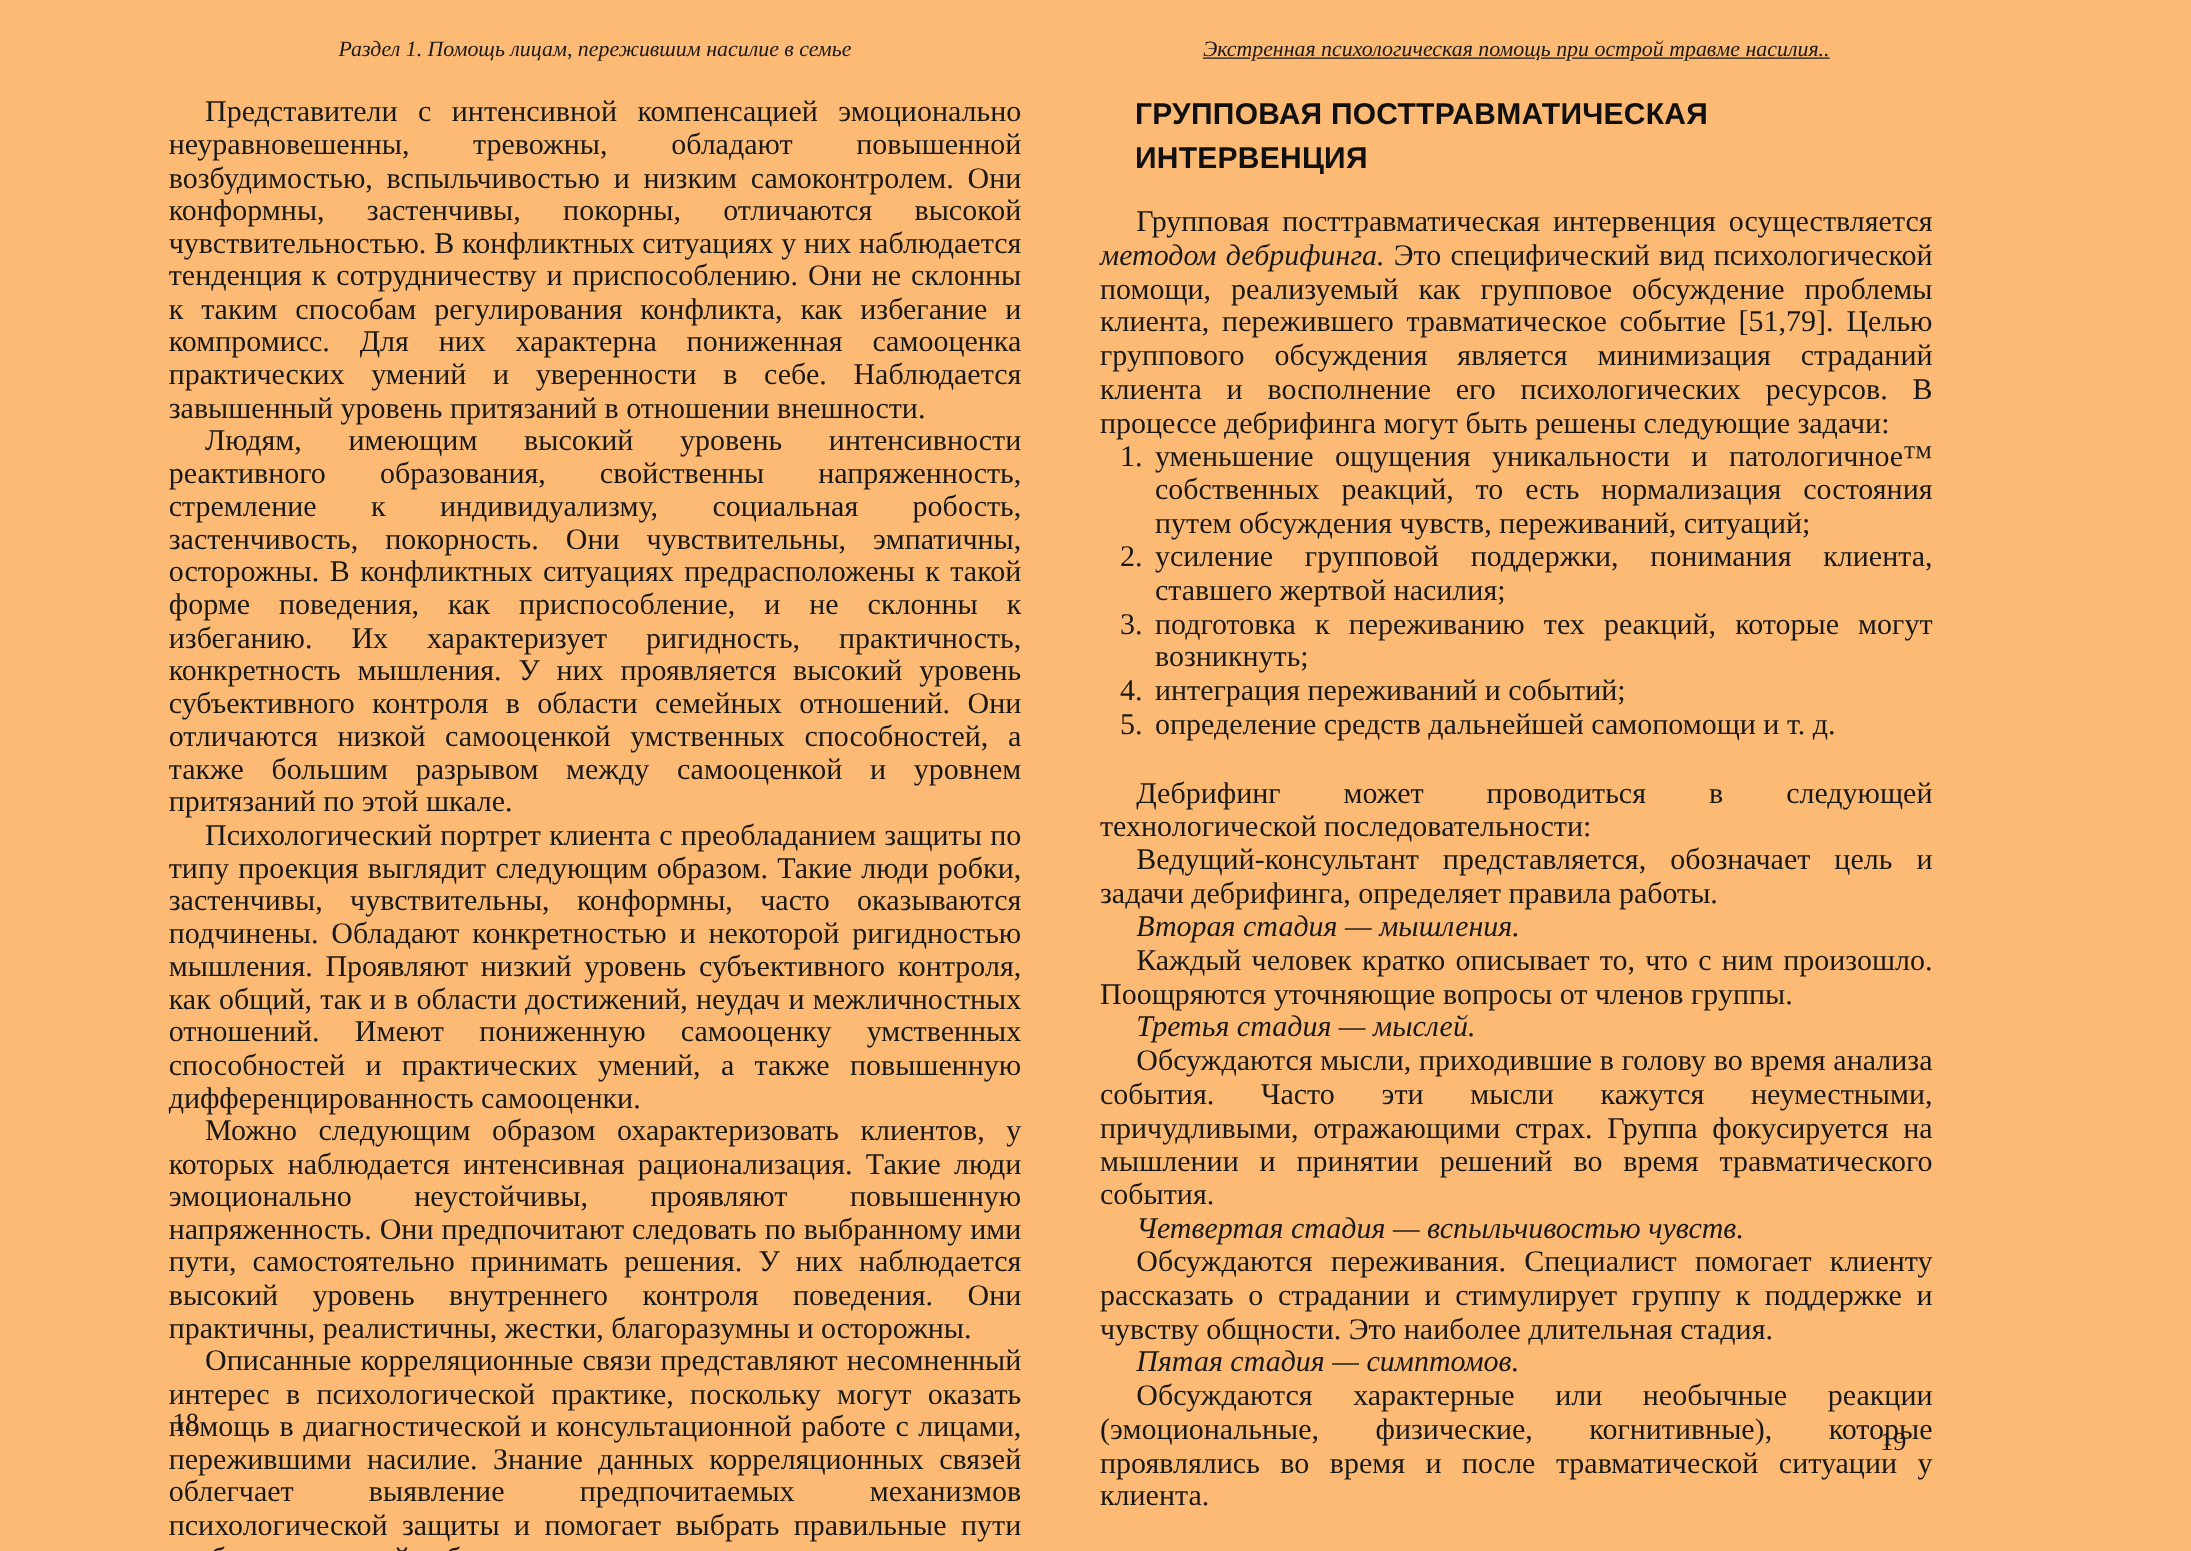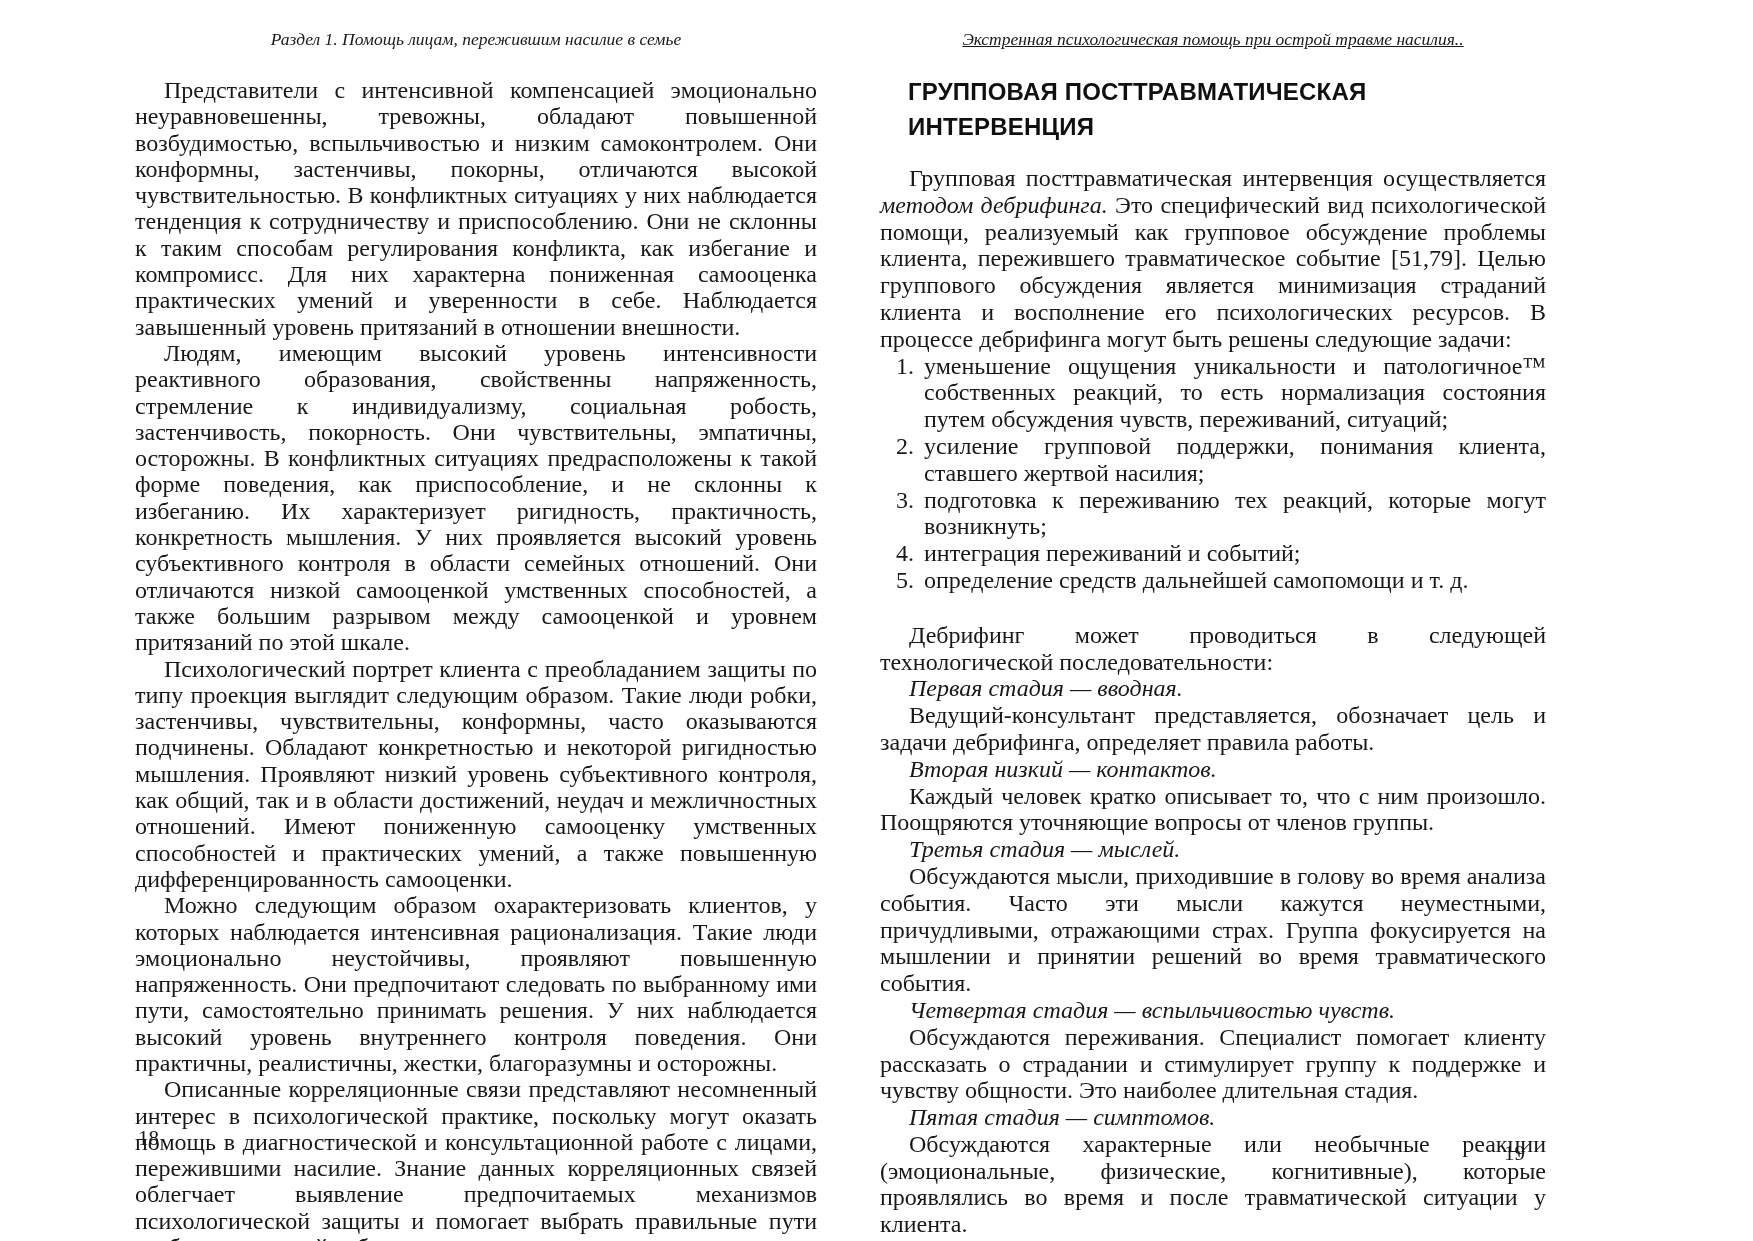--- a/index.html
+++ b/index.html
@@ -1,17 +1,17 @@
 <!DOCTYPE html>
 <html lang="ru"><head>
 <meta charset="utf-8">
 <style>
   html,body { margin:0; padding:0; background:#e8e8e8; }
   .canvas {
-    position:relative; width:1753px; height:1241px; background:#ffffff;
+    position:relative; width:1753px; height:1241px; background:#fdba74;
     font-family:"Liberation Serif","DejaVu Serif",serif; color:#181818;
     overflow:hidden;
   }
   .page { position:absolute; top:28px; }
   .page-left  { left:135px; width:682px; }
   .page-right { left:880px; width:666px; }
 
   .running-head {
     font-style:italic; text-align:center; font-size:17.5px; line-height:22px;
     white-space:nowrap;
@@ -87,24 +87,23 @@
           <span class="task-text">интеграция переживаний и событий;</span>
         </li>
         <li class="task">
           <span class="task-num">5.</span>
           <span class="task-text">определение средств дальнейшей самопомощи и т. д.</span>
         </li>
       </ol>
 
       <p class="gap-before">Дебрифинг может проводиться в следующей технологической последовательности:</p>
 
-      <p class="stage-title">Первая стадия — вводная.</p>
       <p>Ведущий-консультант представляется, обозначает цель и задачи дебрифинга, определяет правила работы.</p>
 
-      <p class="stage-title">Вторая низкий — контактов.</p>
+      <p class="stage-title">Вторая стадия — мышления.</p>
       <p>Каждый человек кратко описывает то, что с ним произошло. Поощряются уточняющие вопросы от членов группы.</p>
 
       <p class="stage-title">Третья стадия — мыслей.</p>
       <p>Обсуждаются мысли, приходившие в голову во время анализа события. Часто эти мысли кажутся неуместными, причудливыми, отражающими страх. Группа фокусируется на мышлении и принятии решений во время травматического события.</p>
 
       <p class="stage-title">Четвертая стадия — вспыльчивостью чувств.</p>
       <p>Обсуждаются переживания. Специалист помогает клиенту рассказать о страдании и стимулирует группу к поддержке и чувству общности. Это наиболее длительная стадия.</p>
 
       <p class="stage-title">Пятая стадия — симптомов.</p>
       <p>Обсуждаются характерные или необычные реакции (эмоциональные, физические, когнитивные), которые проявлялись во время и после травматической ситуации у клиента.</p>

